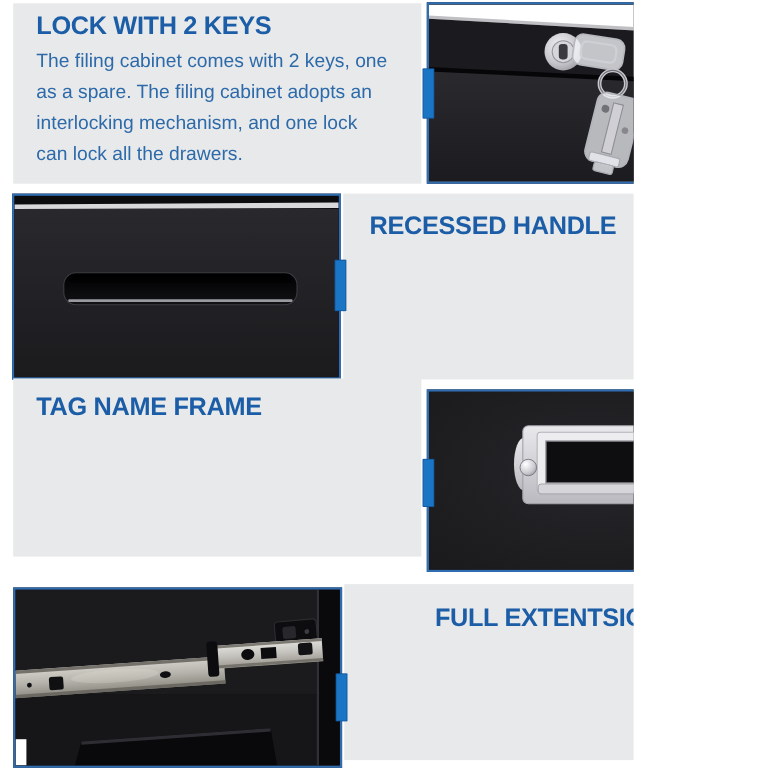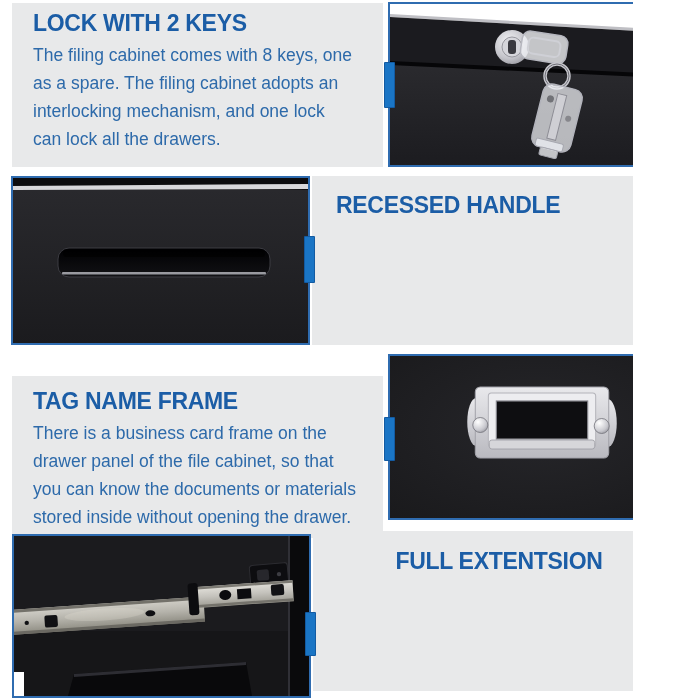--- a/index.html
+++ b/index.html
@@ -1,52 +1,52 @@
 <!DOCTYPE html>
 <html style="--accent: #1a75c5; --heading: #1b5da6; --body: #2d6aaa; --panel: #e8e9ea; --border: #2f6cb0; --black1: #202024;"><head>
 <meta charset="utf-8">
 <style>
   :root{
     --accent:#1a75c5; --heading:#1b5da6; --body:#2d6aaa;
     --panel:#e8e9ea; --border:#2f6cb0; --black1:#202024;
   }
   html,body{margin:0;padding:0;background:#ffffff;}
-  #canvas{position:relative;width:633px;height:700px;background:#ffffff;overflow:hidden;
+  #canvas{position:relative;width:576px;height:700px;background:#ffffff;overflow:hidden;
           font-family:"Liberation Sans","DejaVu Sans",sans-serif;}
   .textblock{position:absolute;background:var(--panel);box-sizing:border-box;}
   .textblock h2{margin:0 0 4px 0;font-size:23px;line-height:28px;font-weight:bold;
                 color:var(--heading);letter-spacing:-0.3px;}
   .textblock p{margin:0;font-size:17.5px;line-height:28px;color:var(--body);white-space:pre-line;}
   .photo{position:absolute;border:2px solid var(--border);box-sizing:border-box;overflow:hidden;background:#1d1d21;}
   .photo svg{display:block;width:100%;height:100%;}
   .tab{position:absolute;width:11px;background:var(--accent);border:1px solid rgba(10,60,120,.45);
        border-radius:1px;z-index:5;box-sizing:border-box;}
   
   .t1{left:12px;top:3px;width:371px;height:164px;padding:6px 8px 0 21px;}
   .p1{left:388px;top:2px;width:302px;height:165px;}
   .tab1{left:384px;top:62px;height:46px;}
   .p2{left:11px;top:176px;width:299px;height:169px;}
   .t2{left:312px;top:176px;width:376px;height:169px;padding:15px 8px 0 24px;}
   .tab2{left:304px;top:236px;height:47px;}
-  .t3{left:12px;top:376px;width:371px;height:162px;padding:11px 6px 0 21px;}
+  .t3{left:12px;top:344px;width:371px;height:162px;padding:11px 6px 0 21px;}
   .p3{left:388px;top:354px;width:302px;height:166px;}
   .tab3{left:384px;top:417px;height:44px;}
   .p4{left:12px;top:534px;width:299px;height:164px;}
   .t4{left:313px;top:531px;width:372px;height:160px;padding:16px 20px 0 20px;text-align:center;}
   .tab4{left:305px;top:612px;height:44px;}
 </style>
 </head>
 <body>
 
 <div id="canvas">
 
   <section>
     <div class="textblock t1">
       <h2>LOCK WITH 2 KEYS</h2>
-      <p>The filing cabinet comes with 8 keys, one
+      <p>The filing cabinet comes with 2 keys, one
 as a spare. The filing cabinet adopts an
 interlocking mechanism, and one lock
 can lock all the drawers.</p>
     </div>
 
     <div class="photo p1">
       <svg viewBox="0 0 298 161" preserveAspectRatio="none">
         <defs>
           <linearGradient id="face1" x1="0" y1="0" x2="0" y2="1">
             <stop offset="0" stop-color="#2a2a2e"></stop>
@@ -112,24 +112,20 @@
     </div>
     <div class="textblock t2">
       <h2>RECESSED HANDLE</h2>
     </div>
     <div class="tab tab2"></div>
   </section>
 
   <section>
     <div class="textblock t3">
       <h2>TAG NAME FRAME</h2>
-      <p>There is a business card frame on the
-drawer panel of the file cabinet, so that
-you can know the documents or materials
-stored inside without opening the drawer.</p>
     </div>
 
     <div class="photo p3">
       <svg viewBox="0 0 297 162" preserveAspectRatio="none">
         <defs>
           <radialGradient id="panelv" cx="0.5" cy="0.45" r="0.9">
             <stop offset="0" stop-color="#26262a"></stop>
               <stop offset="1" stop-color="#171719"></stop>
           </radialGradient>
           <linearGradient id="plate" x1="0" y1="0" x2="0" y2="1">

